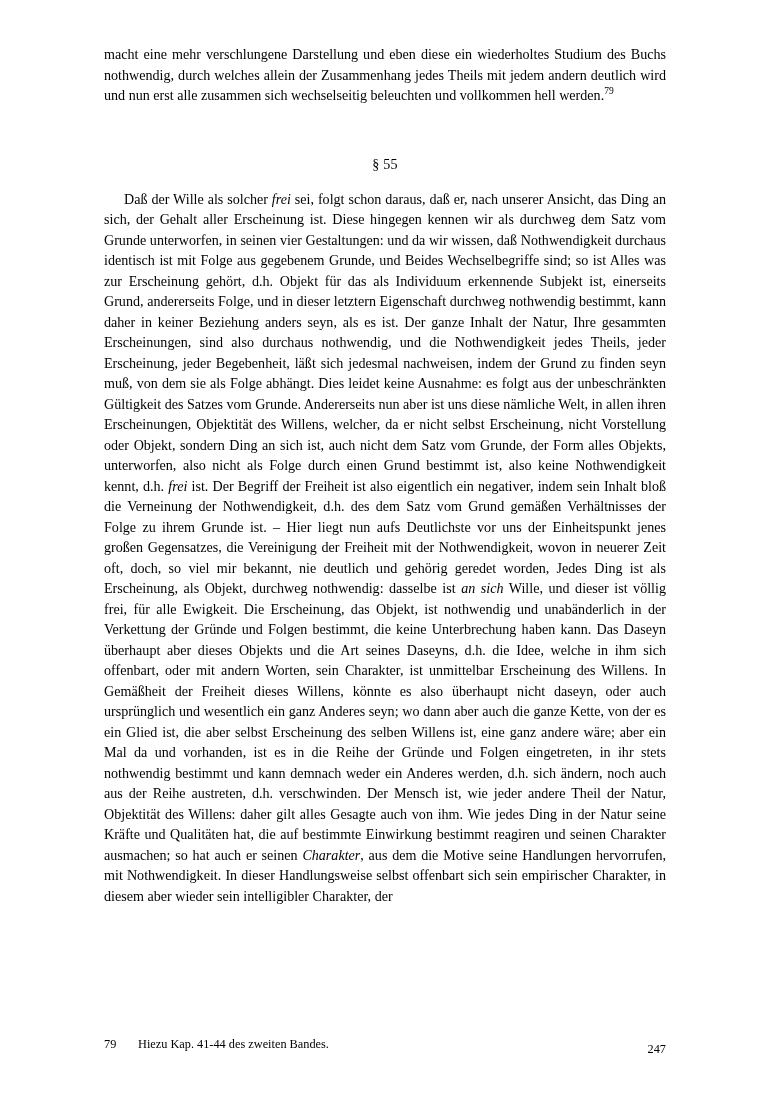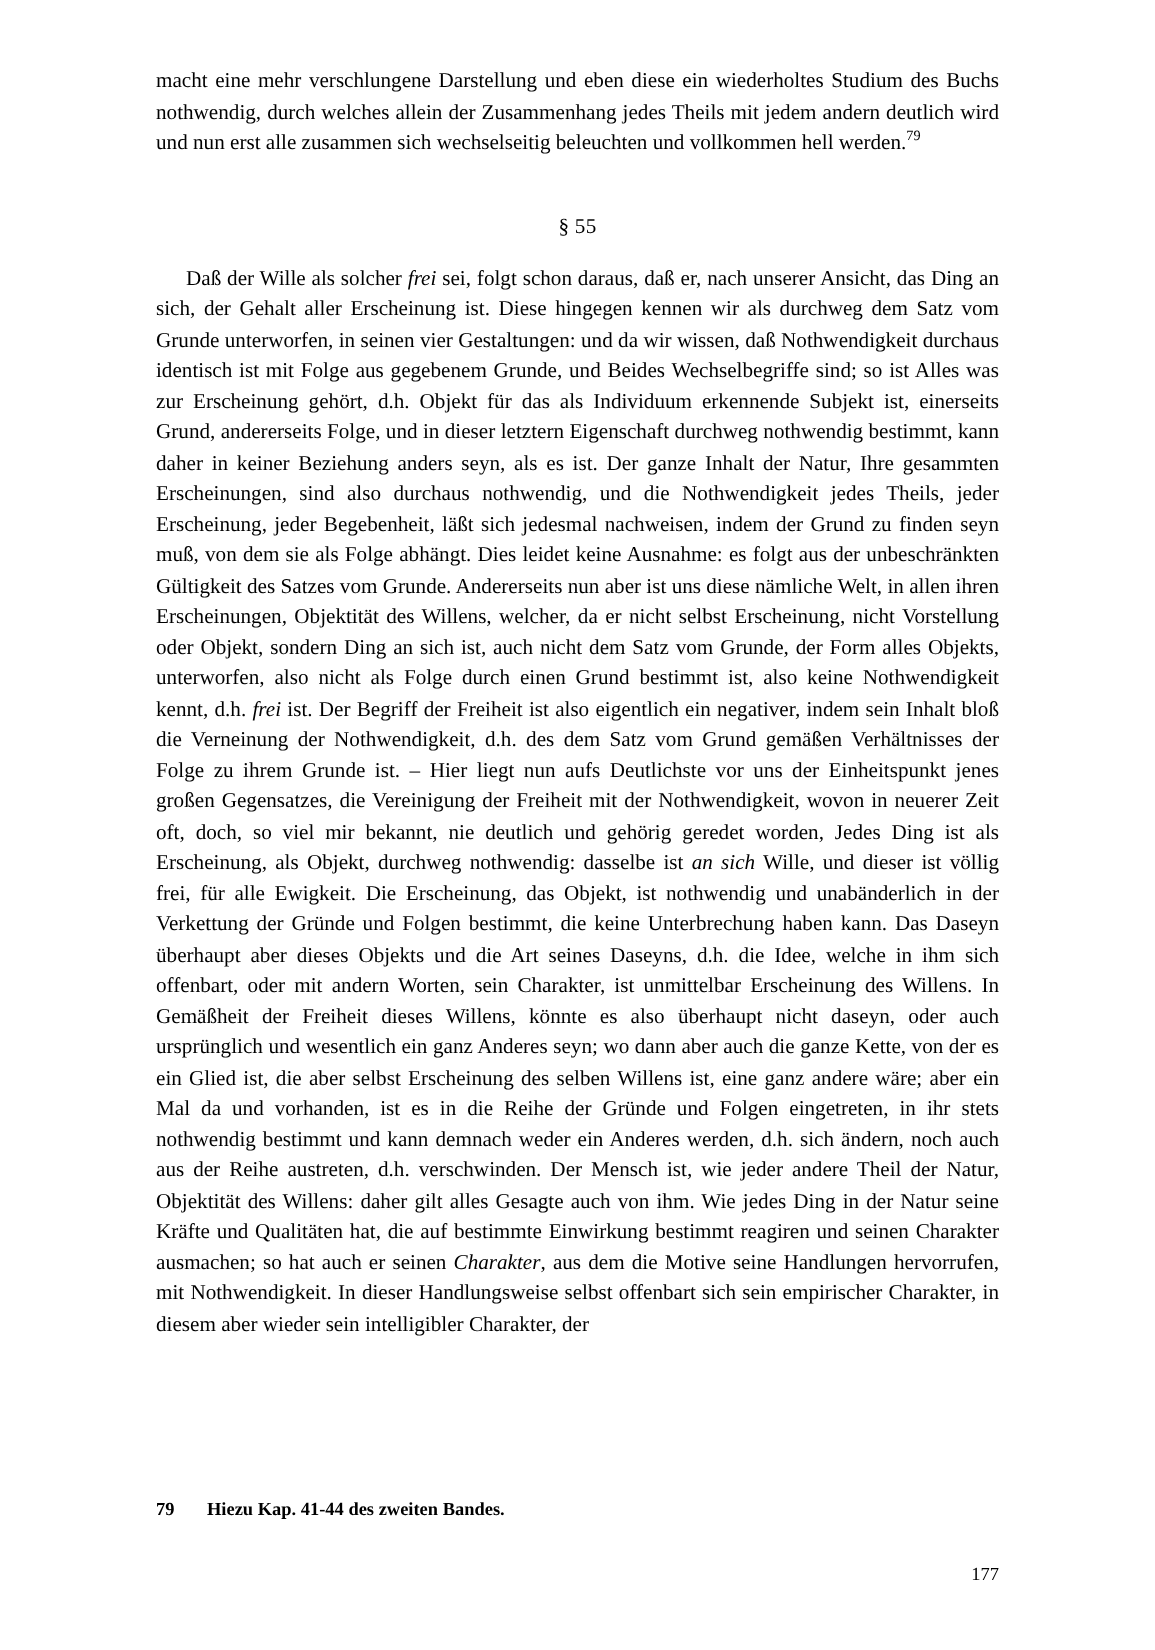--- a/index.html
+++ b/index.html
@@ -35,39 +35,38 @@
     text-justify: inter-word;
     hyphens: manual;
   }
   .top-para {
     margin-bottom: 3px;
   }
   .section-heading {
     text-align: center;
     font-size: 14.1px;
     font-weight: normal;
-    margin: 37px 0 16px 0;
+    margin: 50px 0 16px 0;
     letter-spacing: 0.2px;
   }
   .indent {
     text-indent: 20px;
   }
   sup {
     font-size: 9.5px;
     vertical-align: super;
     line-height: 0;
   }
   em {
   }
   .footnote-area {
     position: absolute;
     left: 104px;
-    top: 998px;
+    top: 1036px;
     width: 562px;
-    font-weight: bold;
   }
   .footnote {
     font-size: 12.3px;
     line-height: 1.4;
     text-align: left;
   }
   .footnote .fn-num {
     display: inline-block;
     width: 34px;
   }
@@ -90,14 +89,14 @@
     <h2 class="section-heading">§ 55</h2>
 
     <p class="indent"><span id="body-rich">Daß der Wille als solcher <em>frei</em> sei, folgt schon daraus, daß er, nach unserer Ansicht, das Ding an sich, der Gehalt aller Erscheinung ist. Diese hingegen kennen wir als durchweg dem Satz vom Grunde unterworfen, in seinen vier Gestaltungen: und da wir wissen, daß Nothwendigkeit durchaus identisch ist mit Folge aus gegebenem Grunde, und Beides Wechselbegriffe sind; so ist Alles was zur Erscheinung gehört, d.h. Objekt für das als Individuum erkennende Subjekt ist, einerseits Grund, andererseits Folge, und in dieser letztern Eigenschaft durchweg nothwendig bestimmt, kann daher in keiner Beziehung anders seyn, als es ist. Der ganze Inhalt der Natur, Ihre gesammten Erscheinungen, sind also durchaus nothwendig, und die Nothwendigkeit jedes Theils, jeder Erscheinung, jeder Begebenheit, läßt sich jedesmal nachweisen, indem der Grund zu finden seyn muß, von dem sie als Folge abhängt. Dies leidet keine Ausnahme: es folgt aus der unbeschränkten Gültigkeit des Satzes vom Grunde. Andererseits nun aber ist uns diese nämliche Welt, in allen ihren Erscheinungen, Objektität des Willens, welcher, da er nicht selbst Erscheinung, nicht Vorstellung oder Objekt, sondern Ding an sich ist, auch nicht dem Satz vom Grunde, der Form alles Objekts, unterworfen, also nicht als Folge durch einen Grund bestimmt ist, also keine Nothwendigkeit kennt, d.h. <em>frei</em> ist. Der Begriff der Freiheit ist also eigentlich ein negativer, indem sein Inhalt bloß die Verneinung der Nothwendigkeit, d.h. des dem Satz vom Grund gemäßen Verhältnisses der Folge zu ihrem Grunde ist. – Hier liegt nun aufs Deutlichste vor uns der Einheitspunkt jenes großen Gegensatzes, die Vereinigung der Freiheit mit der Nothwendigkeit, wovon in neuerer Zeit oft, doch, so viel mir bekannt, nie deutlich und gehörig geredet worden, Jedes Ding ist als Erscheinung, als Objekt, durchweg nothwendig: dasselbe ist <em>an sich</em> Wille, und dieser ist völlig frei, für alle Ewigkeit. Die Erscheinung, das Objekt, ist nothwendig und unabänderlich in der Verkettung der Gründe und Folgen bestimmt, die keine Unterbrechung haben kann. Das Daseyn überhaupt aber dieses Objekts und die Art seines Daseyns, d.h. die Idee, welche in ihm sich offenbart, oder mit andern Worten, sein Charakter, ist unmittelbar Erscheinung des Willens. In Gemäßheit der Freiheit dieses Willens, könnte es also überhaupt nicht daseyn, oder auch ursprünglich und wesentlich ein ganz Anderes seyn; wo dann aber auch die ganze Kette, von der es ein Glied ist, die aber selbst Erscheinung des selben Willens ist, eine ganz andere wäre; aber ein Mal da und vorhanden, ist es in die Reihe der Gründe und Folgen eingetreten, in ihr stets nothwendig bestimmt und kann demnach weder ein Anderes werden, d.h. sich ändern, noch auch aus der Reihe austreten, d.h. verschwinden. Der Mensch ist, wie jeder andere Theil der Natur, Objektität des Willens: daher gilt alles Gesagte auch von ihm. Wie jedes Ding in der Natur seine Kräfte und Qualitäten hat, die auf bestimmte Einwirkung bestimmt reagiren und seinen Charakter ausmachen; so hat auch er seinen <em>Charakter</em>, aus dem die Motive seine Handlungen hervorrufen, mit Nothwendigkeit. In dieser Handlungsweise selbst offenbart sich sein empirischer Charakter, in diesem aber wieder sein intelligibler Charakter, der</span></p>
 
   </div>
 
   <div class="footnote-area">
     <div class="footnote"><span class="fn-num">79</span><span>Hiezu Kap. 41-44 des zweiten Bandes.</span></div>
   </div>
 
-  <div class="page-number">177</div>
+  <div class="page-number">247</div>
 </div>
 
 </body></html>

